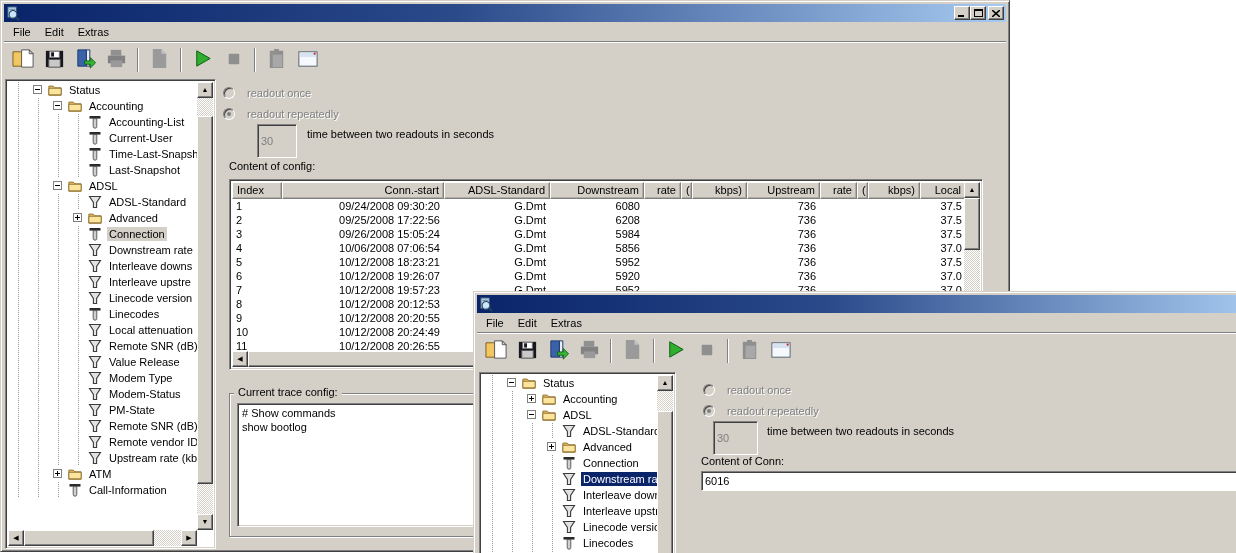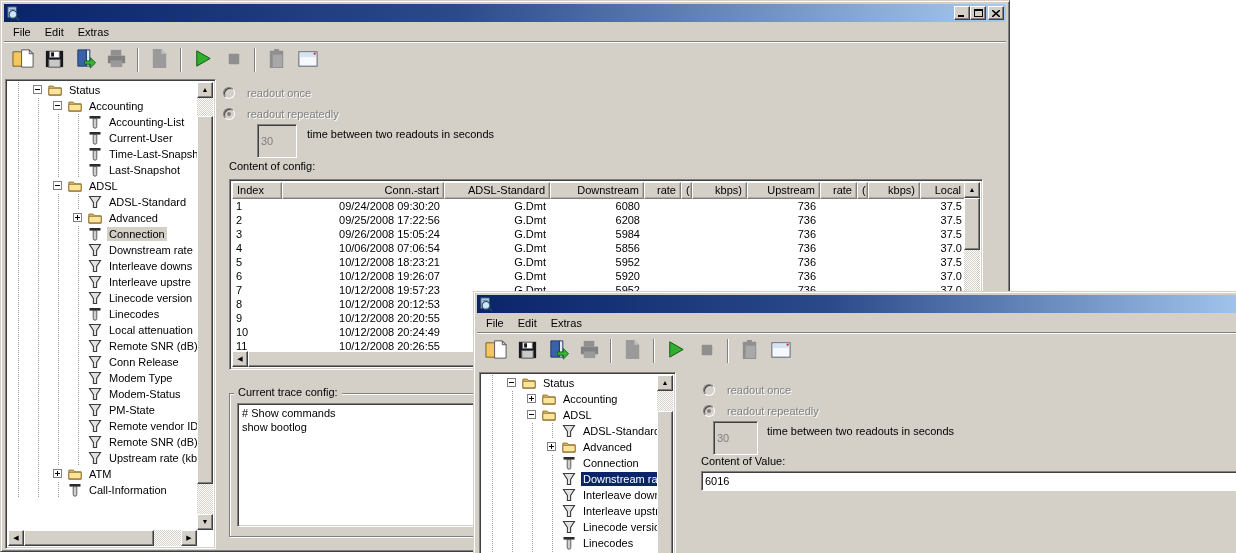--- a/index.html
+++ b/index.html
@@ -370,21 +370,21 @@
           <span class="tlabel">Remote SNR (dB)</span>
         </div>
         <div class="trow">
           <span class="tguide"></span>
           <span class="tguide"></span>
           <span class="tguide"></span>
           <span class="tguide"></span>
           <span class="ticon"><svg viewBox="0 0 14 14">
               <path d="M1.5 1.5h11L8.6 7.5v5H5.4v-5z" fill="#e3e3e3" stroke="#3a3a3a" stroke-width="1.1"></path>
             </svg></span>
-          <span class="tlabel">Conn Release</span>
+          <span class="tlabel">Value Release</span>
         </div>
         <div class="trow">
           <span class="tguide"></span>
           <span class="tguide"></span>
           <span class="tguide"></span>
           <span class="tguide"></span>
           <span class="ticon"><svg viewBox="0 0 14 14">
               <path d="M1.5 1.5h11L8.6 7.5v5H5.4v-5z" fill="#e3e3e3" stroke="#3a3a3a" stroke-width="1.1"></path>
             </svg></span>
           <span class="tlabel">Modem Type</span>
@@ -410,31 +410,31 @@
           <span class="tlabel">PM-State</span>
         </div>
         <div class="trow">
           <span class="tguide"></span>
           <span class="tguide"></span>
           <span class="tguide"></span>
           <span class="tguide"></span>
           <span class="ticon"><svg viewBox="0 0 14 14">
               <path d="M1.5 1.5h11L8.6 7.5v5H5.4v-5z" fill="#e3e3e3" stroke="#3a3a3a" stroke-width="1.1"></path>
             </svg></span>
+          <span class="tlabel">Remote SNR (dB)</span>
+        </div>
+        <div class="trow">
+          <span class="tguide"></span>
+          <span class="tguide"></span>
+          <span class="tguide"></span>
+          <span class="tguide"></span>
+          <span class="ticon"><svg viewBox="0 0 14 14">
+              <path d="M1.5 1.5h11L8.6 7.5v5H5.4v-5z" fill="#e3e3e3" stroke="#3a3a3a" stroke-width="1.1"></path>
+            </svg></span>
           <span class="tlabel">Remote vendor ID</span>
-        </div>
-        <div class="trow">
-          <span class="tguide"></span>
-          <span class="tguide"></span>
-          <span class="tguide"></span>
-          <span class="tguide"></span>
-          <span class="ticon"><svg viewBox="0 0 14 14">
-              <path d="M1.5 1.5h11L8.6 7.5v5H5.4v-5z" fill="#e3e3e3" stroke="#3a3a3a" stroke-width="1.1"></path>
-            </svg></span>
-          <span class="tlabel">Remote SNR (dB)</span>
         </div>
         <div class="trow">
           <span class="tguide"></span>
           <span class="tguide"></span>
           <span class="tguide"></span>
           <span class="tguide"></span>
           <span class="ticon"><svg viewBox="0 0 14 14">
               <path d="M1.5 1.5h11L8.6 7.5v5H5.4v-5z" fill="#e3e3e3" stroke="#3a3a3a" stroke-width="1.1"></path>
             </svg></span>
           <span class="tlabel">Upstream rate (kb</span>
@@ -739,15 +739,15 @@
 
   <span class="radio" style="left:229px; top:92px;"></span>
   <span class="dlabel" style="left:253px; top:92px;">readout once</span>
   <span class="radio on" style="left:229px; top:113px;">
       <span class="rdot"></span>
     </span>
   <span class="dlabel" style="left:253px; top:113px;">readout repeatedly</span>
   <input class="dinput" disabled="" style="left: 239px; top: 129px; width: 45px; height: 19px;" value="30">
   <span class="plabel" style="left:293px; top:133px;">time between two readouts in seconds</span>
 
-  <span class="plabel" style="left:227px; top:163px;">Content of Value:</span>
+  <span class="plabel" style="left:227px; top:163px;">Content of Conn:</span>
   <input class="winput" style="left: 227px; top: 179px; width: 560px; height: 20px;" value="6016">
 </div>
 
 </body></html>

